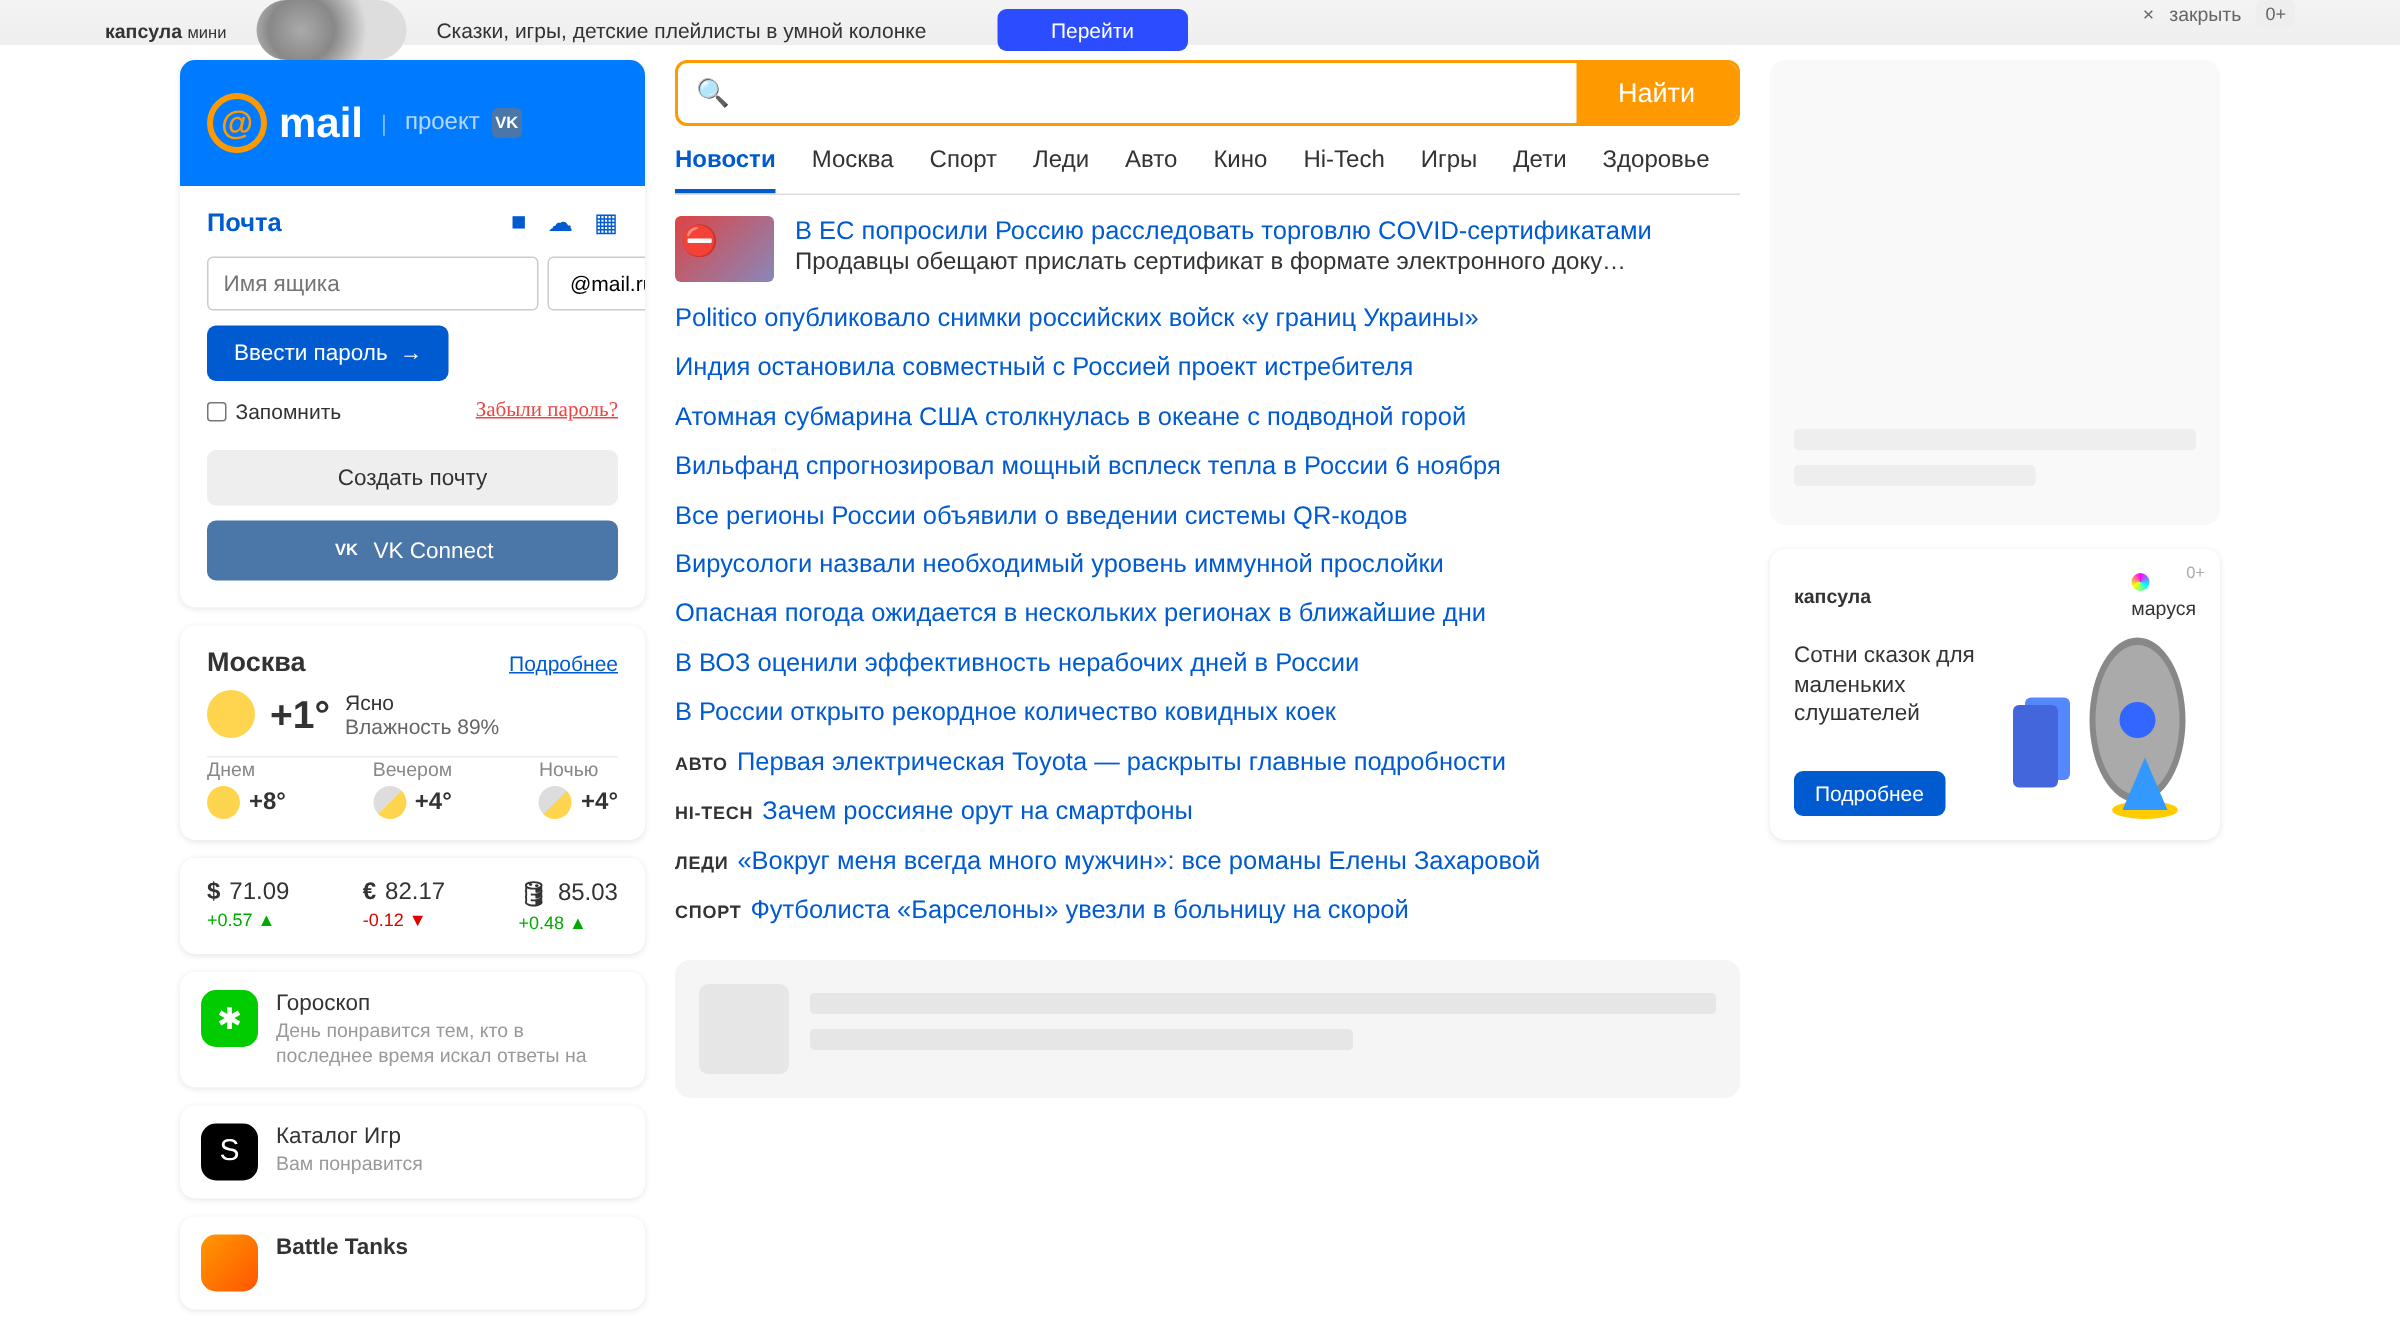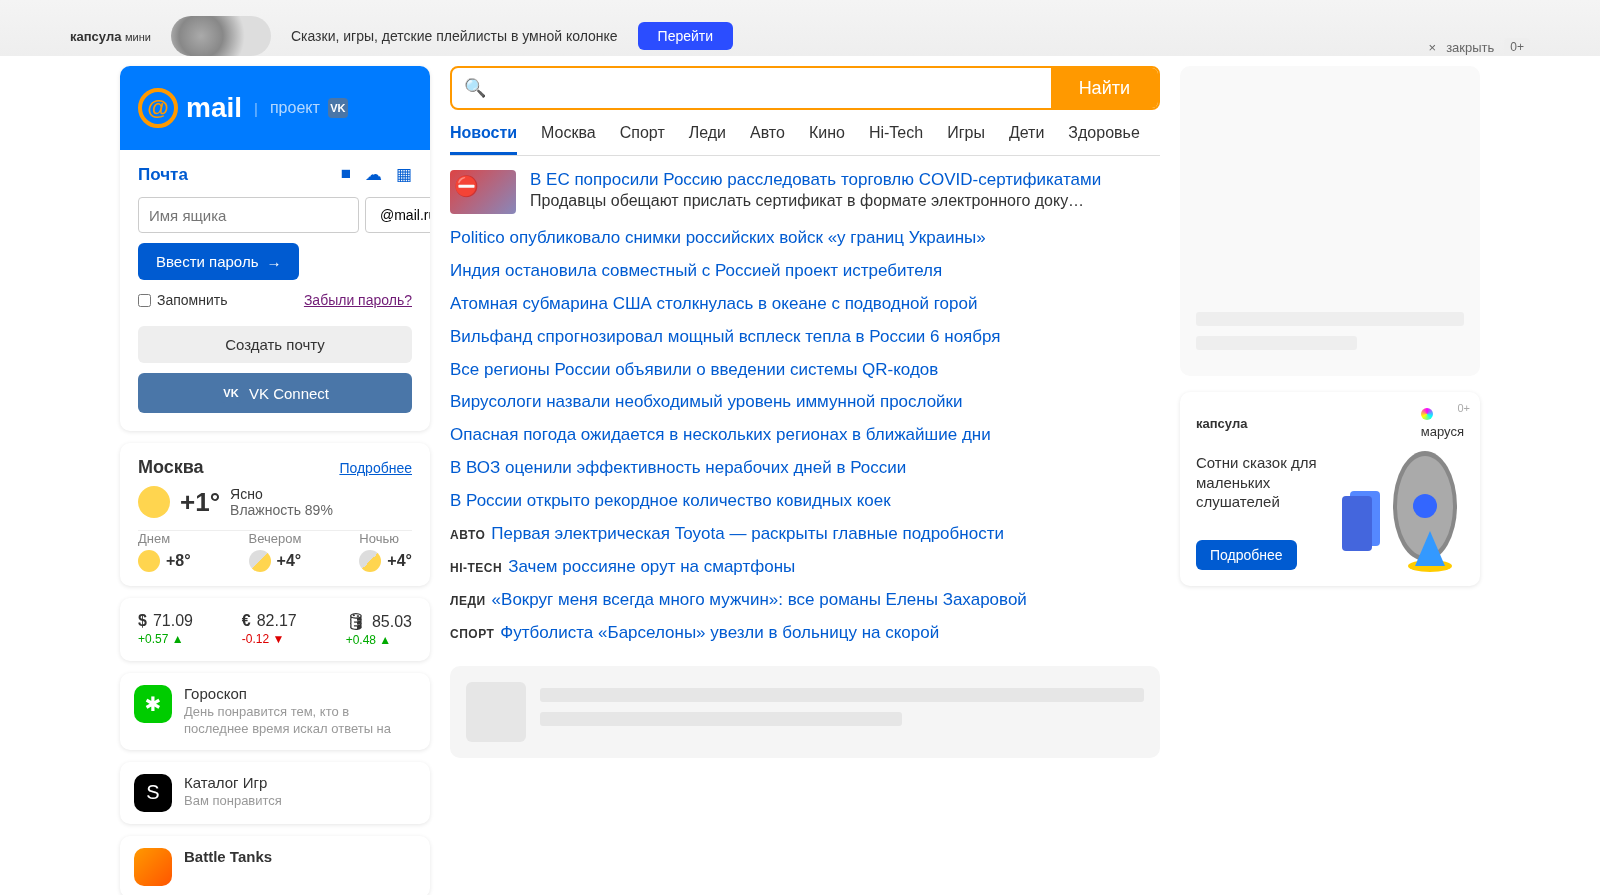--- a/index.html
+++ b/index.html
@@ -1,23 +1,23 @@
 <!DOCTYPE html>
 <html><head>
 <meta charset="utf-8">
 <style>
 * { margin: 0; padding: 0; box-sizing: border-box; }
 body { font-family: Arial, Helvetica, sans-serif; font-size: 15px; color: #333; background: #fff; }
-.top-banner { background: linear-gradient(to bottom, #f4f4f4, #eee); height: 56px; display: flex; align-items: flex-end; padding: 0 70px; justify-content: space-between; }
+.top-banner { background: linear-gradient(to bottom, #f4f4f4, #eee); height: 30px; display: flex; align-items: flex-start; padding: 0 70px; justify-content: space-between; }
 .top-banner-left { display: flex; align-items: center; gap: 20px; }
 .kapsula-logo { font-weight: bold; font-size: 13px; }
 .kapsula-mini { font-size: 11px; font-weight: normal; }
 .speaker-img { width: 100px; height: 40px; background: radial-gradient(circle at 30% 50%, #aaa, #888 30%, #ddd 60%); border-radius: 20px; position: relative; }
 .banner-text { font-size: 14px; color: #333; }
-.banner-btn { background: #2b4dff; color: #fff; border: none; border-radius: 6px; padding: 6px 20px; font-size: 14px; cursor: pointer; }
+.banner-btn { background: #2b4dff; color: #fff; border: none; border-radius: 6px; padding: 6px 36px; font-size: 14px; cursor: pointer; margin-left: 27px; }
 .banner-close { display: flex; align-items: center; gap: 10px; font-size: 13px; color: #666; }
 .zero-plus { background: #eee; border-radius: 4px; padding: 2px 6px; font-size: 12px; }
 
 .page { display: flex; gap: 20px; padding: 10px 70px 40px 70px; max-width: 1500px; margin: 0 auto; }
 .left-col { width: 310px; flex-shrink: 0; }
 .center-col { flex: 1; min-width: 0; }
 .right-col { width: 300px; flex-shrink: 0; }
 
 .card { background: #fff; border-radius: 10px; box-shadow: 0 1px 4px rgba(0,0,0,.1); margin-bottom: 12px; overflow: hidden; }
 .mail-header { background: #007bff; padding: 22px 18px; display: flex; align-items: center; gap: 8px; }
@@ -31,21 +31,21 @@
 .mail-row1 { display: flex; justify-content: space-between; align-items: center; margin-bottom: 12px; }
 .pochta { color: #005bd1; font-weight: bold; font-size: 17px; }
 .mail-icons { display: flex; gap: 14px; }
 .mail-icons span { color: #005bd1; font-size: 17px; }
 .login-row { display: flex; gap: 6px; margin-bottom: 10px; }
 .login-input { flex: 1; border: 1px solid #ccc; border-radius: 4px; padding: 8px 10px; font-size: 15px; }
 .domain-select { border: 1px solid #ccc; border-radius: 4px; padding: 8px 10px; font-size: 14px; background: #fff; }
 .pwd-btn { background: #005bd1; color: #fff; border: none; border-radius: 6px; padding: 10px 18px; font-size: 15px; cursor: pointer; display: flex; align-items: center; gap: 8px; }
 .remember-row { display: flex; justify-content: space-between; align-items: center; margin-top: 12px; font-size: 14px; }
 .remember-row label { display: flex; align-items: center; gap: 6px; }
-.forgot { color: #701a75; text-decoration: underline; }
+.forgot { color: #ef4444; text-decoration: underline; font-family: Liberation Serif, serif; }
 .create-btn { width: 100%; background: #eee; border: none; border-radius: 6px; padding: 10px; font-size: 15px; color: #333; margin-top: 18px; cursor: pointer; }
 .vk-btn { width: 100%; background: #4a76a8; color: #fff; border: none; border-radius: 6px; padding: 10px; font-size: 15px; margin-top: 10px; cursor: pointer; display: flex; align-items: center; justify-content: center; gap: 8px; }
 
 .weather-card { padding: 14px 18px; }
 .weather-top { display: flex; justify-content: space-between; align-items: center; }
 .weather-city { font-weight: bold; font-size: 18px; }
 .weather-more { color: #005bd1; font-size: 14px; }
 .weather-now { display: flex; align-items: center; gap: 10px; margin-top: 8px; border-bottom: 1px solid #eee; padding-bottom: 12px; }
 .sun-big { width: 32px; height: 32px; background: #ffd54f; border-radius: 50%; }
 .now-temp { font-size: 26px; font-weight: bold; }

